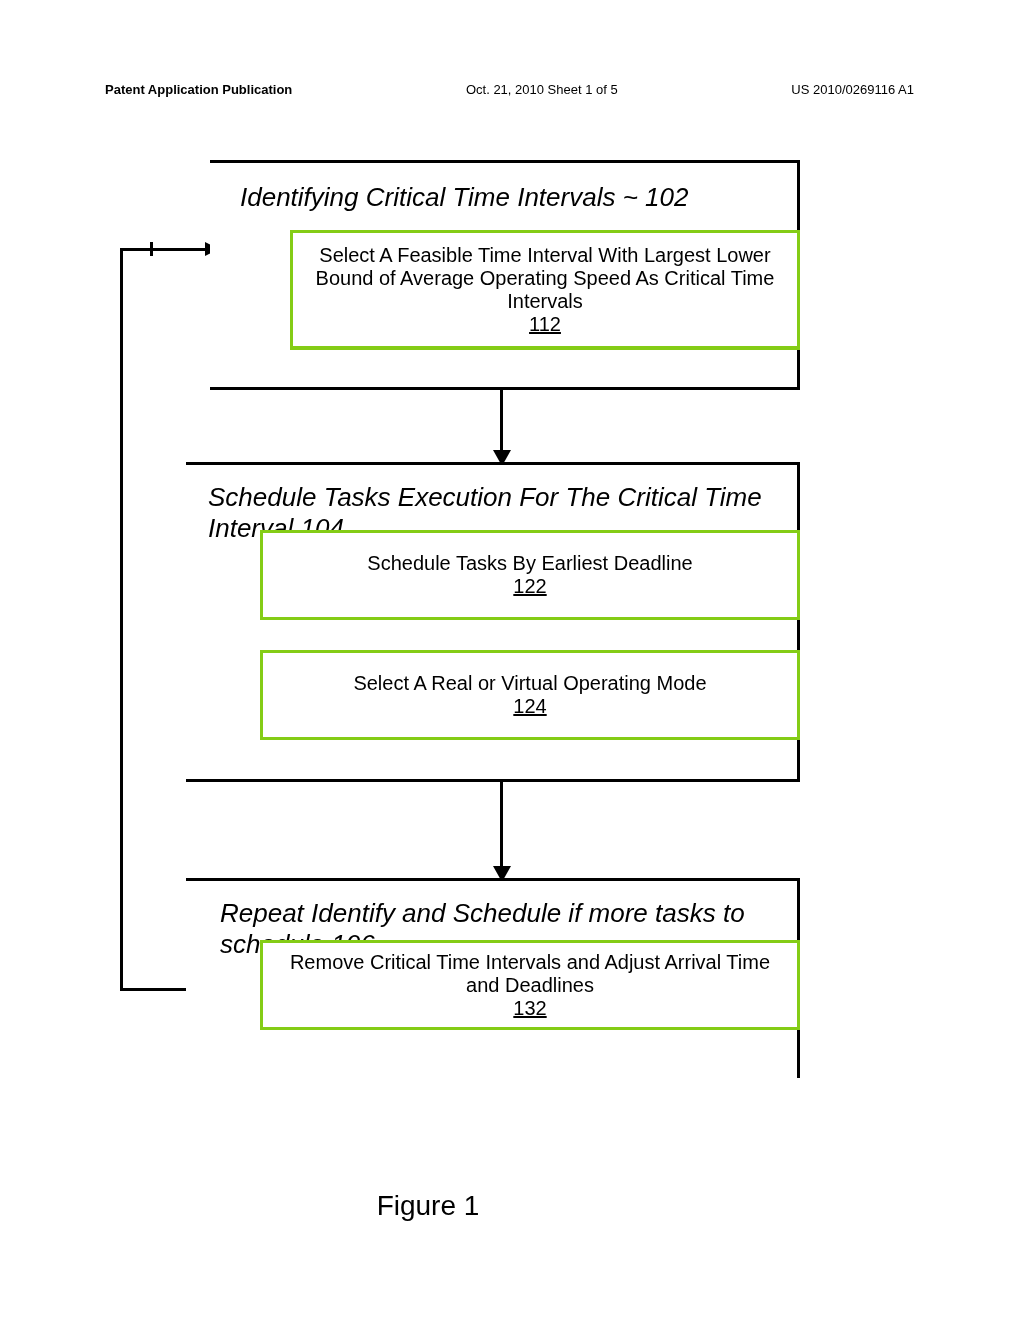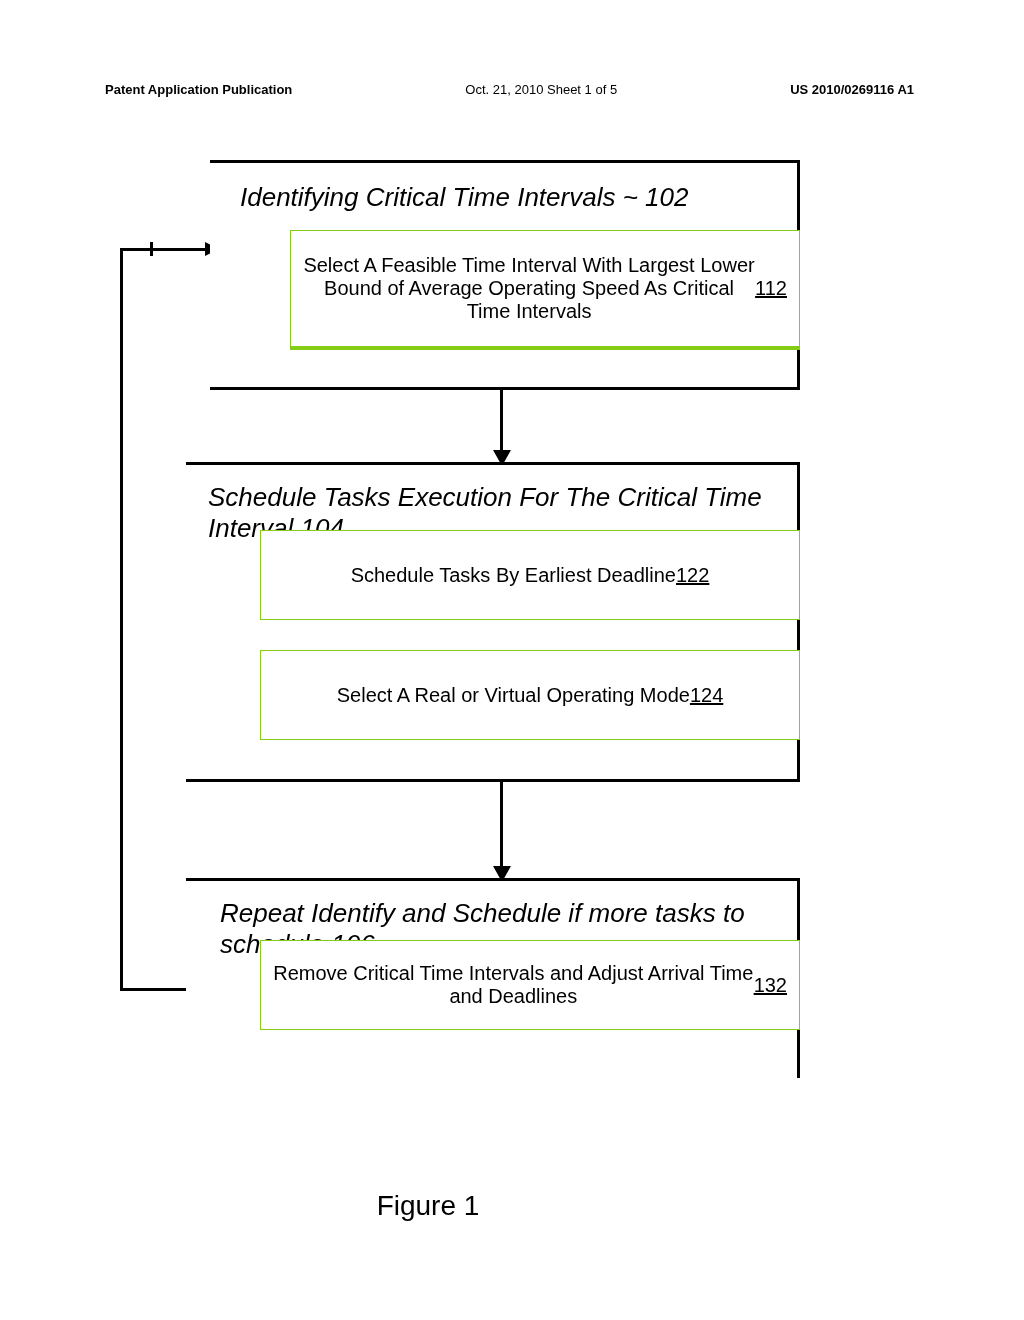--- a/index.html
+++ b/index.html
@@ -15,41 +15,41 @@
     top: 82px;
     left: 0;
     width: 1024px;
     padding: 0 110px 0 105px;
     display: flex;
     justify-content: space-between;
     font-size: 13px;
   }
   .header .left { font-weight: bold; }
   .header .mid { }
-  .header .right { font-weight: bold; }
+  .header .right { font-weight: normal; }
 
   .diagram {
     position: absolute;
     top: 150px;
     left: 0;
     width: 1024px;
   }
 
   .box {
     position: absolute;
     border: 3px solid #000;
     background: #fff;
   }
   .inner {
     position: absolute;
-    border: 1px solid #84cc16;
+    border: 3px solid #84cc16;
     background: #fff;
     text-align: center;
     display: flex;
-    flex-direction: row;
+    flex-direction: column;
     justify-content: center;
     align-items: center;
     padding: 6px 12px;
     font-size: 20px;
   }
   .title-line {
     position: absolute;
     font-size: 26px;
     text-align: left;
     font-style: italic;

